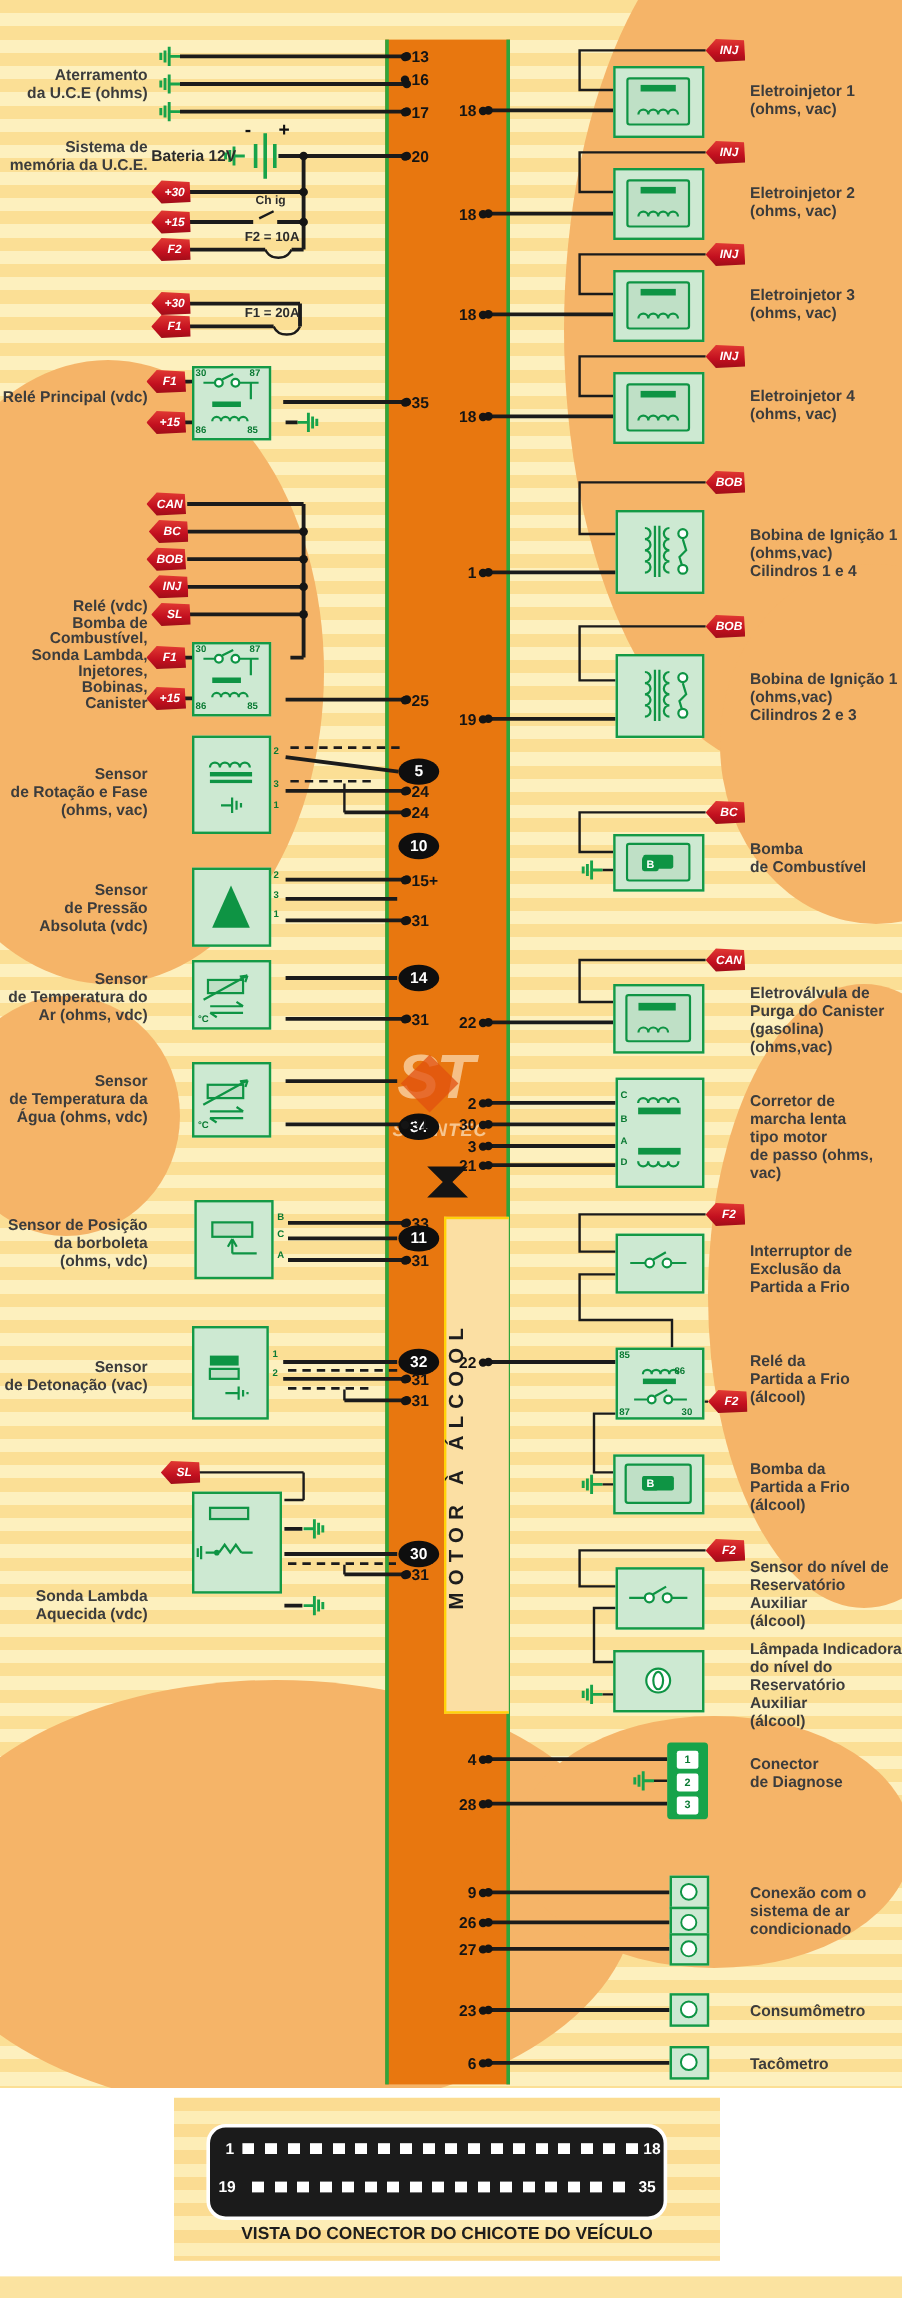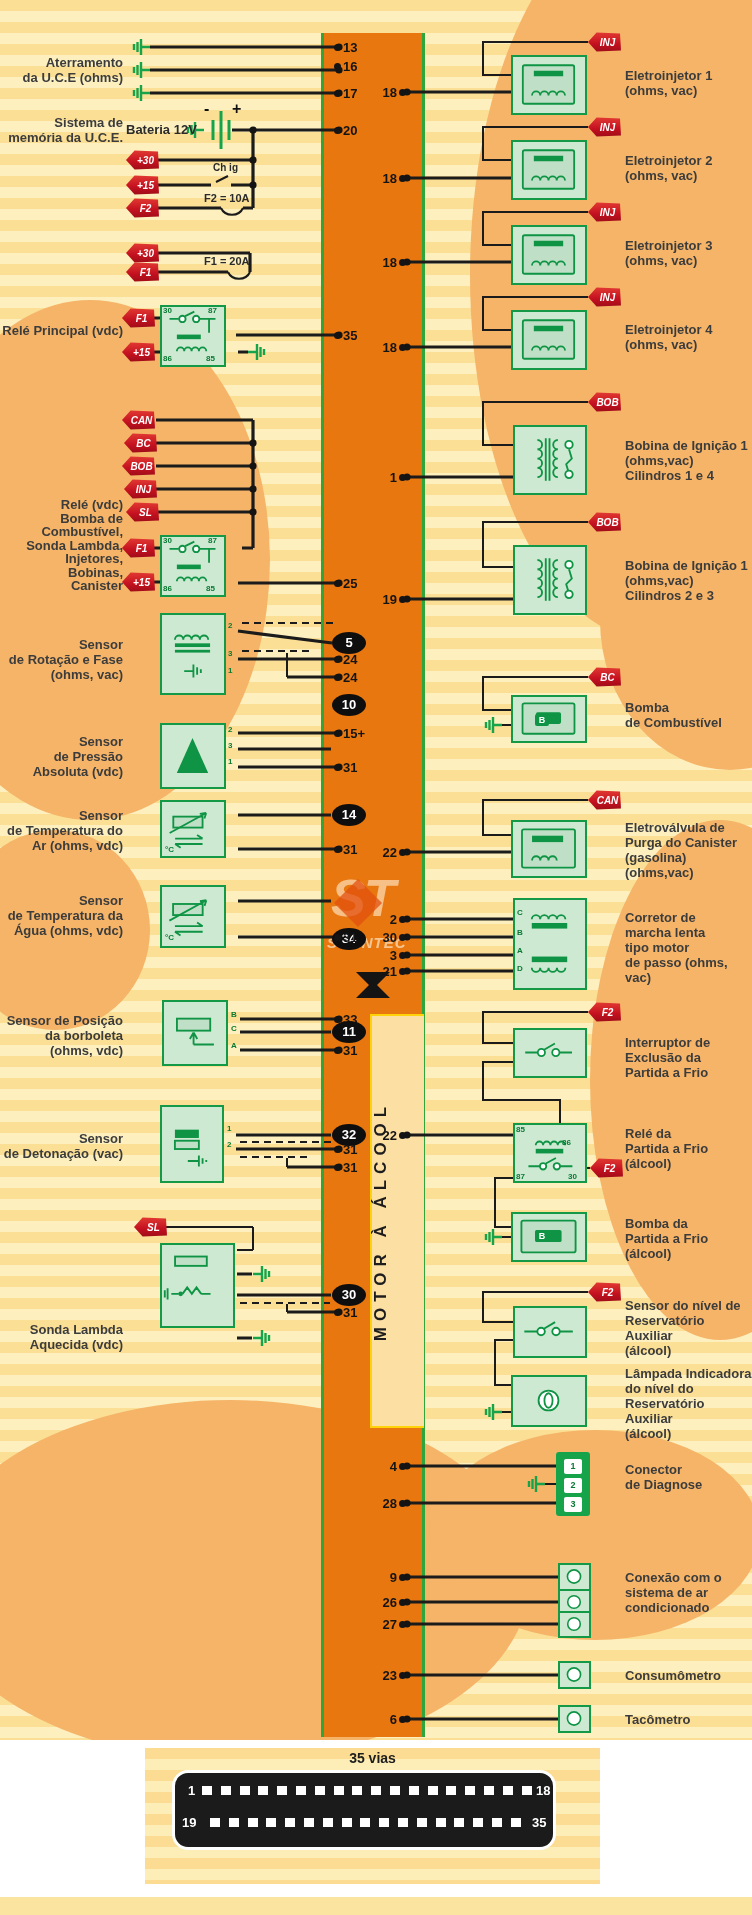--- a/index.html
+++ b/index.html
@@ -653,22 +653,22 @@
         <use href="#s-circ"></use>
       </svg></div>
   <div class="abs gbox" style="left:558px;top:1661px;width:33px;height:28px"><svg width="28" height="23" viewBox="0 0 32 28">
         <use href="#s-circ"></use>
       </svg></div>
   <div class="abs gbox" style="left:558px;top:1705px;width:33px;height:28px"><svg width="28" height="23" viewBox="0 0 32 28">
         <use href="#s-circ"></use>
       </svg></div>
 
   <div class="abs fpanel"></div>
-  <div class="abs fvias">35 vias</div>
   <div class="abs fblack"></div>
   <span class="abs fnum" style="left:188px;top:1783px">1</span>
   <div class="abs prow" style="left:202px;top:1786px;width:330px"></div>
   <span class="abs fnum" style="left:536px;top:1783px">18</span>
   <span class="abs fnum" style="left:182px;top:1815px">19</span>
   <div class="abs prow" style="left:210px;top:1818px;width:312px"></div>
   <span class="abs fnum" style="left:532px;top:1815px">35</span>
+  <div class="abs fcap">VISTA DO CONECTOR DO CHICOTE DO VEÍCULO</div>
 
 </div>
 
 </body></html>

